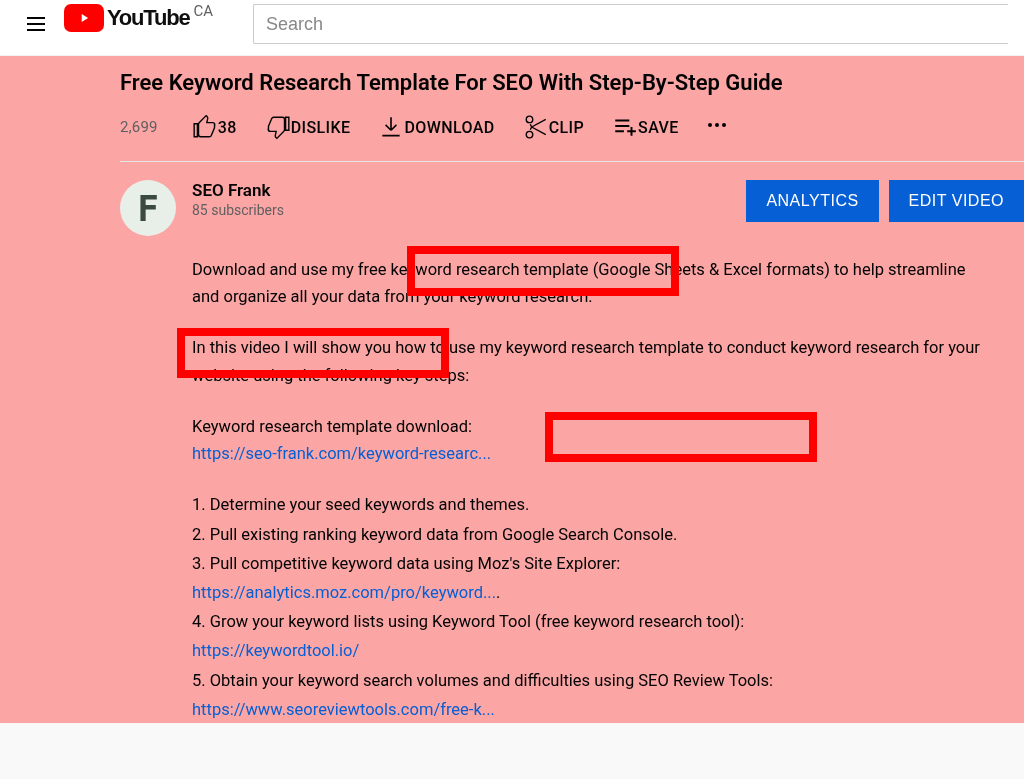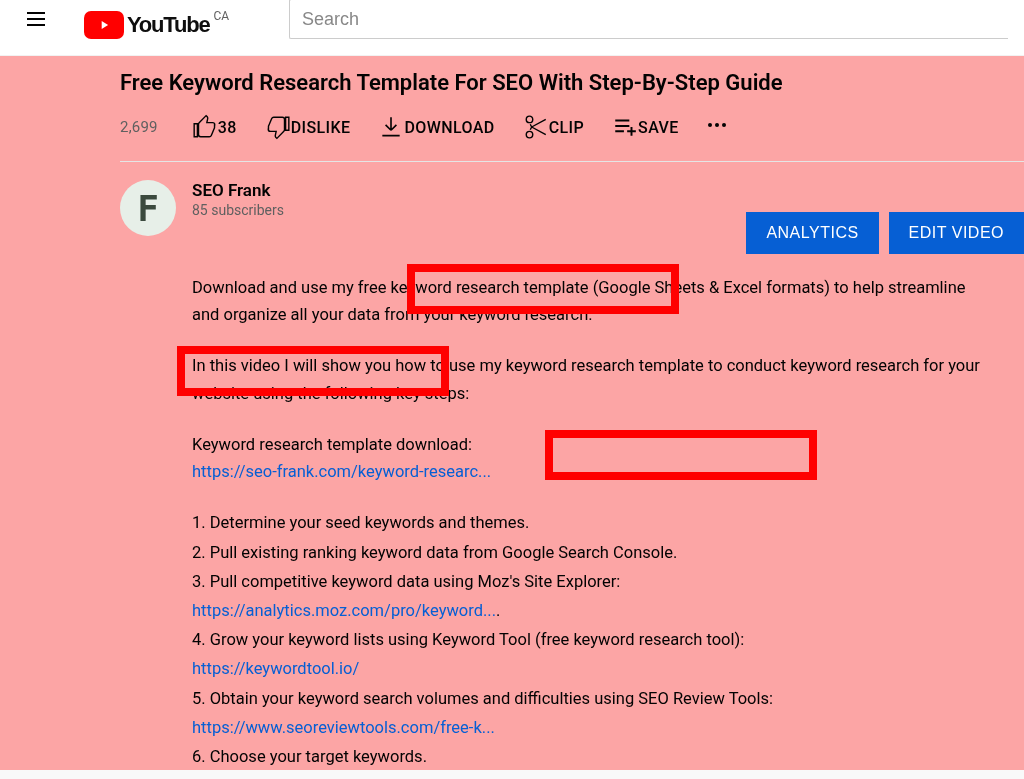--- a/index.html
+++ b/index.html
@@ -6,26 +6,25 @@
   body {
     font-family: Roboto, Arial, sans-serif;
     background: #f9f9f9;
     width: 1024px;
     height: 779px;
     overflow: hidden;
     color: #0f0f0f;
   }
   .topbar {
     display: flex;
-    align-items: flex-end;
+    align-items: flex-start;
     background: #fff;
     height: 56px;
-    padding: 16px 16px;
+    padding: 4px 16px;
     border-bottom: 1px solid rgba(0,0,0,0.05);
-    gap: 20px;
   }
   .hamburger {
     width: 40px; height: 40px;
     display: flex; align-items: center; justify-content: center;
     cursor: pointer;
     margin-right: 8px;
   }
   .hamburger svg { width: 24px; height: 24px; }
   .logo-wrap {
     display: flex; align-items: flex-start;
@@ -44,21 +43,21 @@
   }
   .logo-play svg { width: 14px; height: 14px; }
   .logo-text {
     font-family: Arial, sans-serif;
     font-weight: 700;
     font-size: 22px;
     letter-spacing: -1.2px;
     color: #0f0f0f;
   }
   .logo-cc {
-    font-size: 12px;
+    font-size: 15px;
     color: #606060;
     margin-left: 4px;
     margin-top: -2px;
   }
   .search-wrap {
     flex: 1;
     display: flex;
   }
   .search-input {
     flex: 1;
@@ -153,21 +152,20 @@
   .blue-btn {
     background: #065fd4;
     color: #fff;
     font-size: 16px;
     font-weight: 500;
     letter-spacing: 0.5px;
     padding: 12px 20px;
     border: none;
     cursor: pointer;
     text-transform: uppercase;
-    margin-top: 32px;
   }
   .blue-btns { display: flex; gap: 10px; }
 
   .description {
     margin-left: 72px;
     margin-top: 20px;
     font-size: 16.5px;
     line-height: 1.65;
     color: #030303;
     max-width: 800px;
@@ -298,18 +296,17 @@
         <div>
           <span>3. Pull competitive keyword data using Moz's Site Explorer:</span>
         </div>
         <div>
           <a href="#">https://analytics.moz.com/pro/keyword...</a><span>.</span>
         </div>
         <div>4. Grow your keyword lists using Keyword Tool (free keyword research tool):</div>
         <div><a href="#">https://keywordtool.io/</a></div>
         <div>5. Obtain your keyword search volumes and difficulties using SEO Review Tools:</div>
         <div><a href="#">https://www.seoreviewtools.com/free-k...</a></div>
-        <div>6. Choose your target keywords.</div>
       </div>
     </div>
 
   </div>
 </div>
 
 </body></html>

